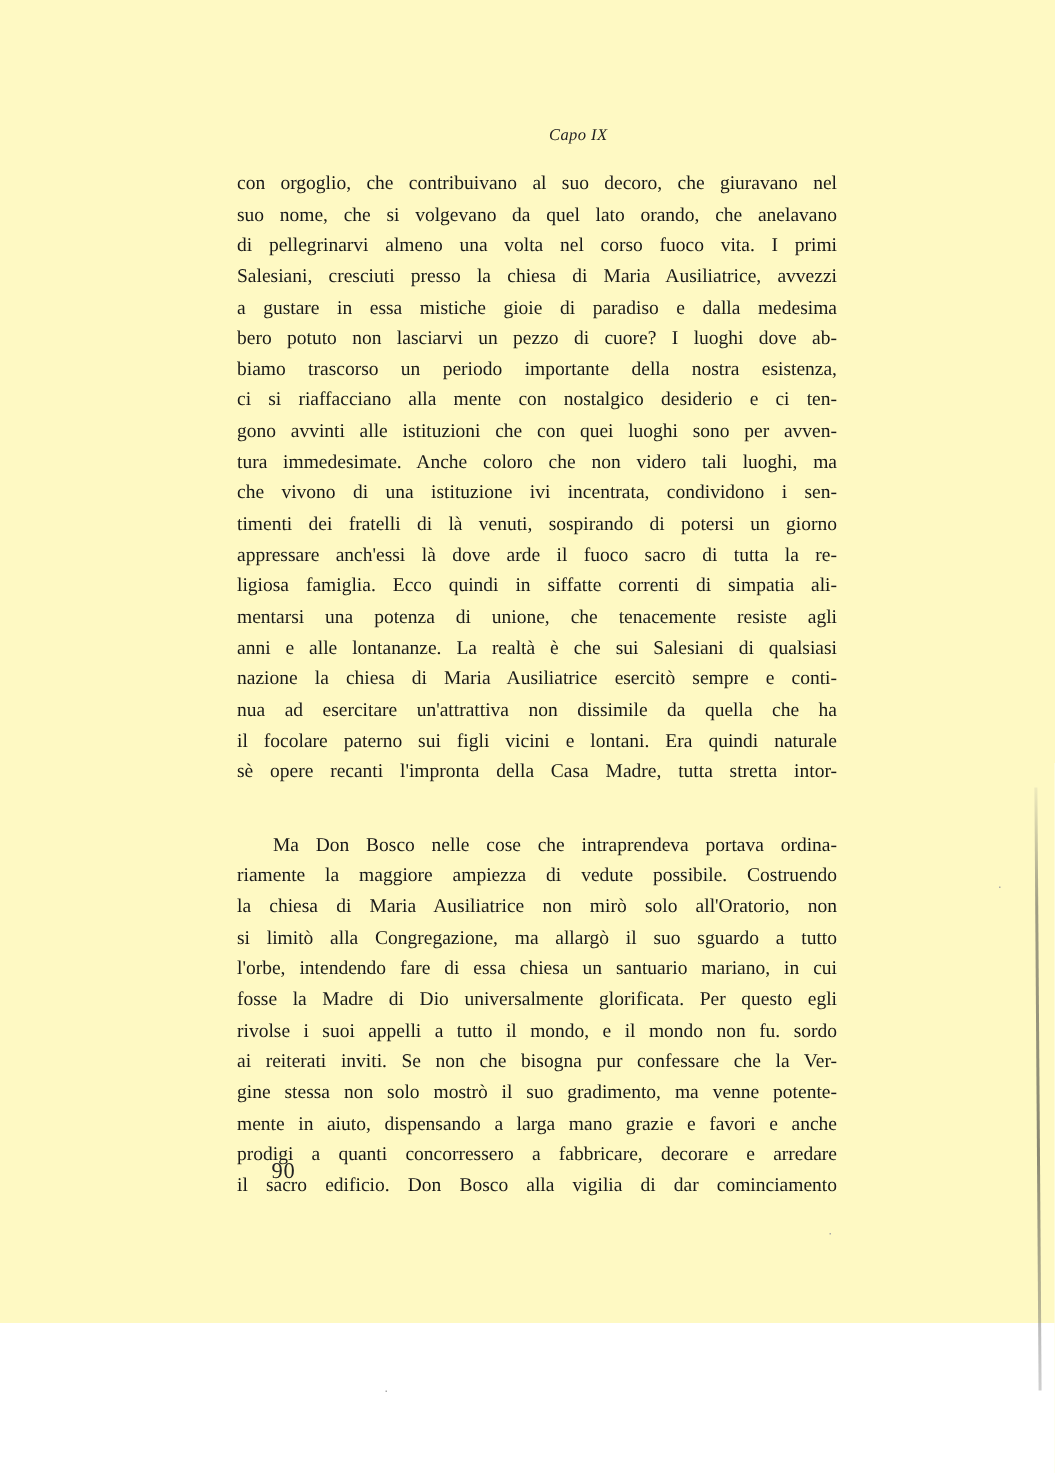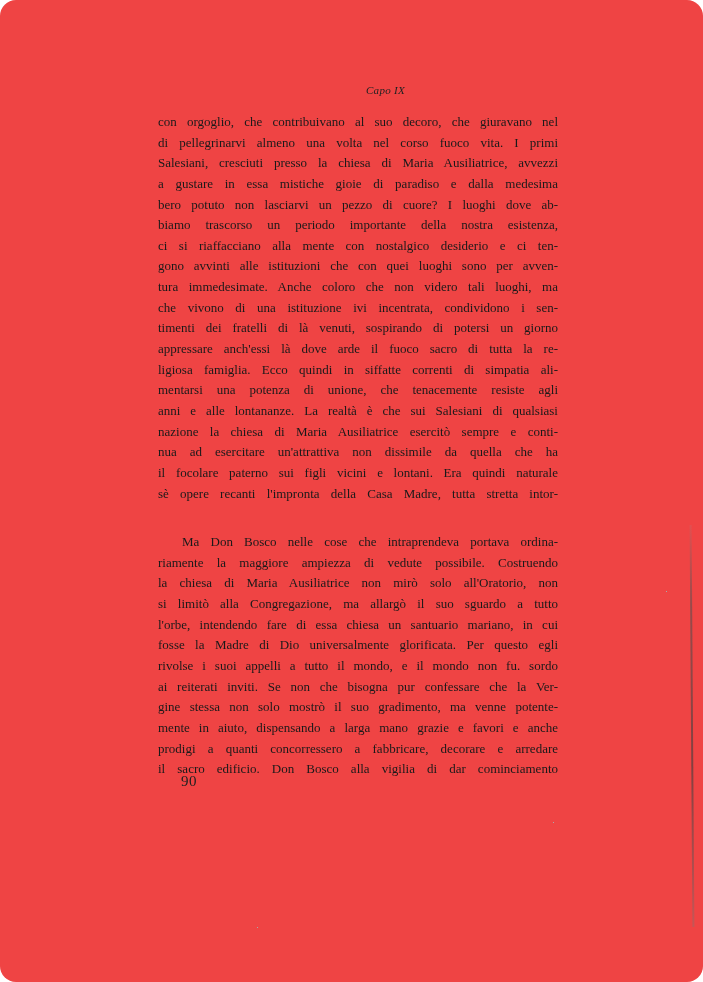--- a/index.html
+++ b/index.html
@@ -11,23 +11,22 @@
       width: 703px;
       height: 982px;
       position: relative;
       overflow: hidden;
       font-family: "Liberation Serif", "DejaVu Serif", serif;
       color: #1c1c1c;
     }
     .page {
       position: absolute;
       left: 0; top: 0;
-      width: 703px; height: 982px;
-      background: #ef4444;
-      border-radius: 16px;
+      width: 703px; height: 882px;
+      background: #fef9c3;
     }
     .running-head {
       position: absolute;
       top: 84px;
       left: 0;
       width: 703px;
       text-align: center;
       font-style: italic;
       font-size: 11px;
       letter-spacing: 0.3px;
@@ -84,20 +83,21 @@
   </style>
 </head>
 <body>
 
 <div class="page">
 
   <div class="running-head">Capo IX</div>
 
   <div class="text-block">
     <span class="line">con orgoglio, che contribuivano al suo decoro, che giuravano nel</span>
+    <span class="line">suo nome, che si volgevano da quel lato orando, che anelavano</span>
     <span class="line">di pellegrinarvi almeno una volta nel corso fuoco vita. I primi</span>
     <span class="line">Salesiani, cresciuti presso la chiesa di Maria Ausiliatrice, avvezzi</span>
     <span class="line">a gustare in essa mistiche gioie di paradiso e dalla medesima</span>
     <span class="line">bero potuto non lasciarvi un pezzo di cuore? I luoghi dove ab-</span>
     <span class="line">biamo trascorso un periodo importante della nostra esistenza,</span>
     <span class="line">ci si riaffacciano alla mente con nostalgico desiderio e ci ten-</span>
     <span class="line">gono avvinti alle istituzioni che con quei luoghi sono per avven-</span>
     <span class="line">tura immedesimate. Anche coloro che non videro tali luoghi, ma</span>
     <span class="line">che vivono di una istituzione ivi incentrata, condividono i sen-</span>
     <span class="line">timenti dei fratelli di là venuti, sospirando di potersi un giorno</span>

